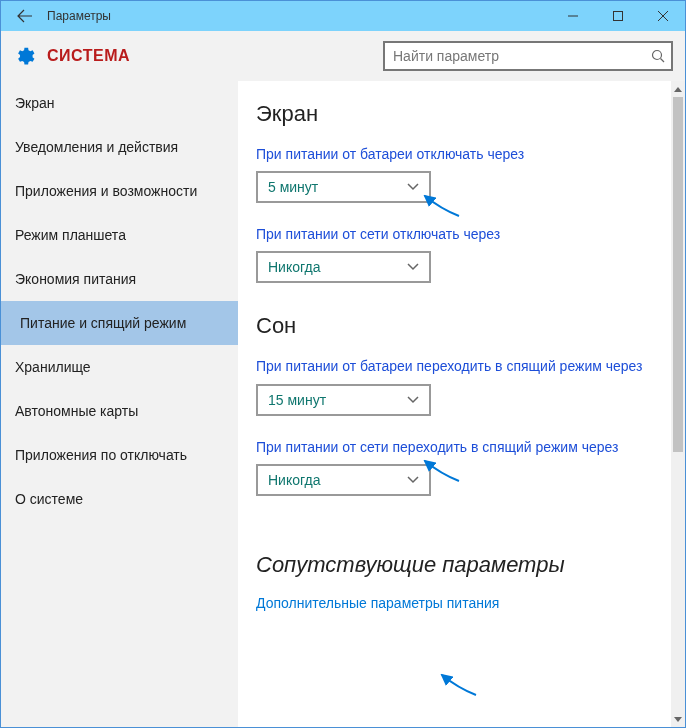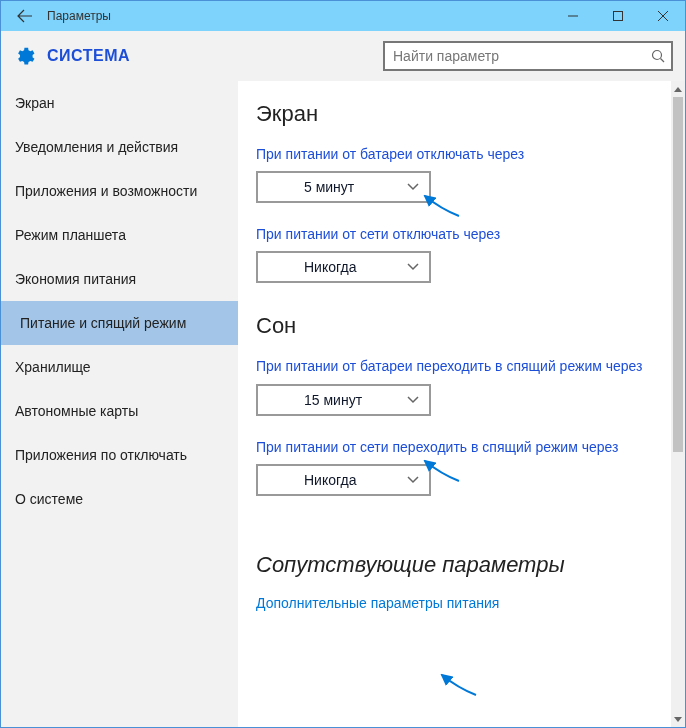--- a/index.html
+++ b/index.html
@@ -56,21 +56,21 @@
       padding: 0 12px;
     }
     .gear-icon {
       width: 22px;
       height: 22px;
       margin-right: 12px;
     }
     .header-title {
       font-size: 16px;
       font-weight: 600;
-      color: #1d4ed8;
+      color: #b91c1c;
       letter-spacing: 0.5px;
     }
     .search-wrap {
       margin-left: auto;
       position: relative;
     }
     .search-input {
       width: 290px;
       height: 30px;
       border: 2px solid #777;
@@ -157,22 +157,21 @@
       display: flex;
       align-items: center;
       padding: 0 10px;
       margin-bottom: 22px;
       cursor: pointer;
       position: relative;
       background: #fff;
     }
     .dropdown-value {
       font-size: 14px;
-      color: #0f172a;
-      margin-left: 36px;
+      color: #0f766e;
     }
     .dropdown-chevron {
       margin-left: auto;
     }
     h2.section-title.second {
       margin-top: 30px;
       margin-bottom: 18px;
     }
     h2.related-title {
       margin-top: 56px;

